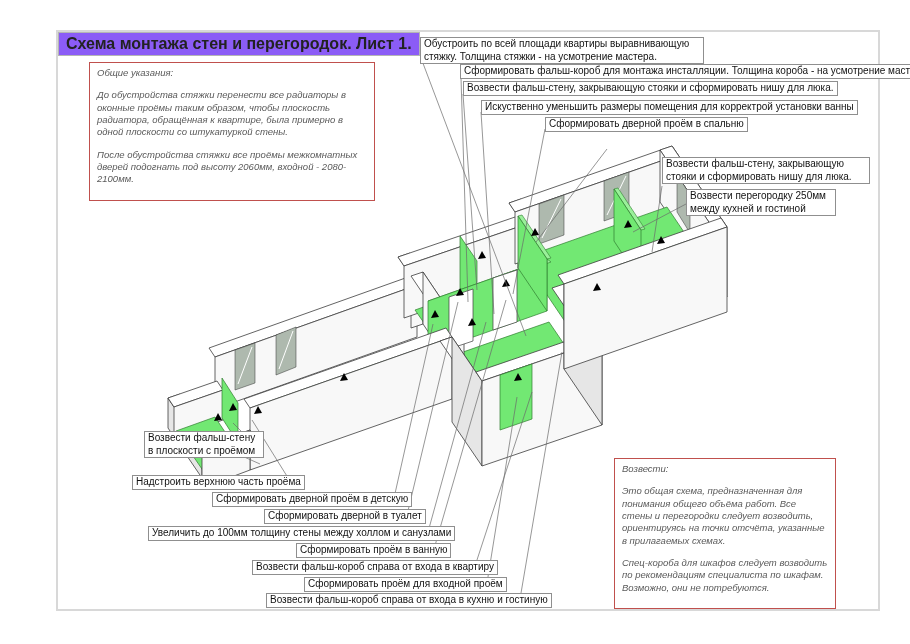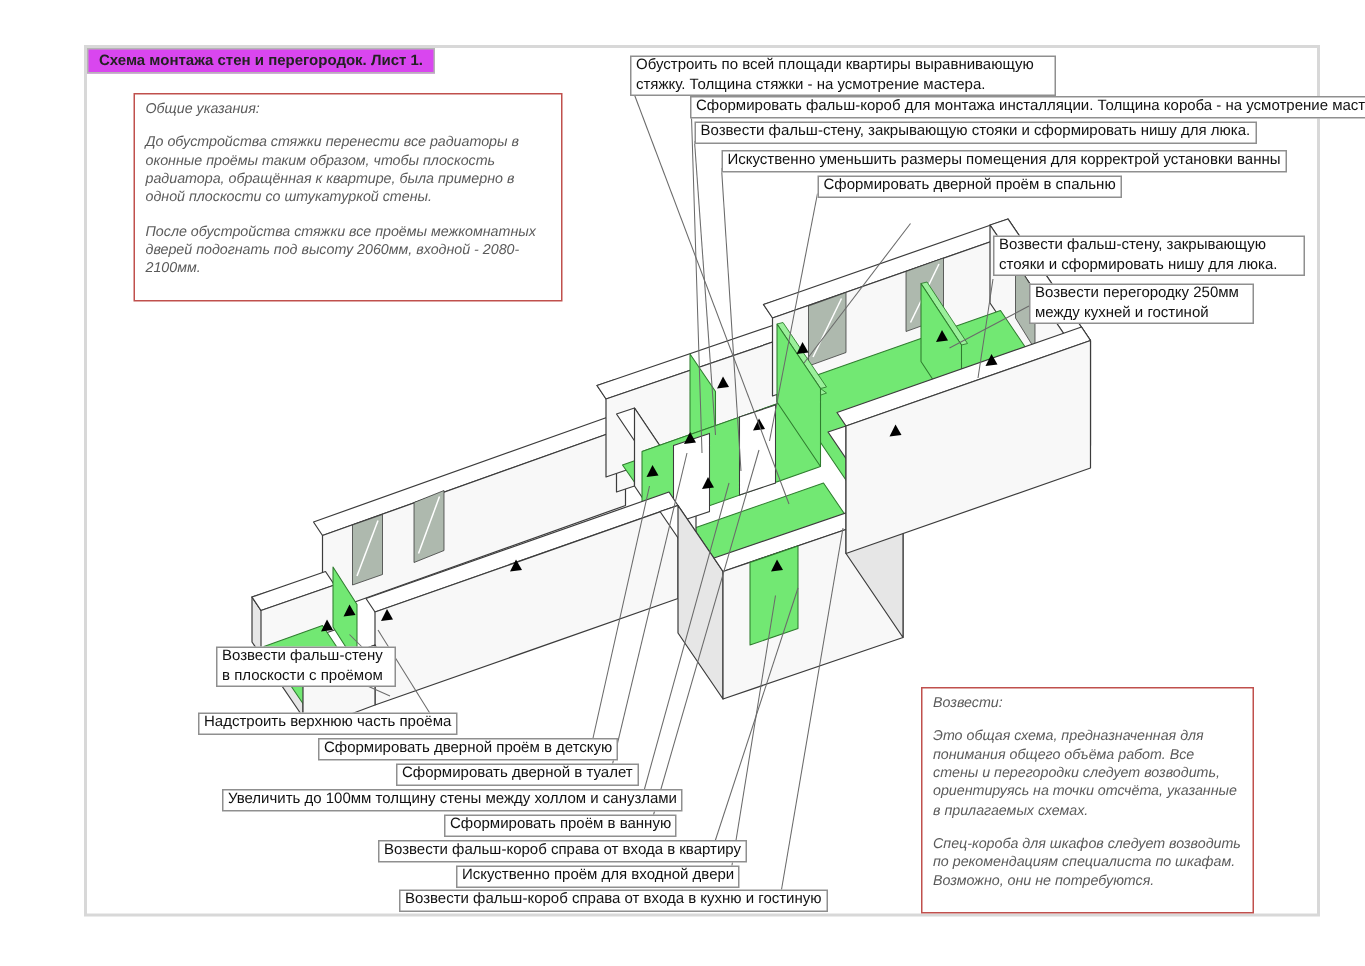--- a/index.html
+++ b/index.html
@@ -1,20 +1,20 @@
 <!DOCTYPE html>
 <html><head>
 <meta charset="utf-8">
 <style>
   html,body{margin:0;padding:0;background:#fff;}
   body{font-family:"Liberation Sans","DejaVu Sans",sans-serif;}
   .stage{position:relative;width:910px;height:644px;background:#fff;overflow:hidden;}
   .sheet-frame{position:absolute;left:56px;top:30px;width:820px;height:577px;border:2px solid #d8d8d8;background:#fff;}
-  .title-box{position:absolute;left:58px;top:32px;background:#d946ef;border:1px solid #b5b5b5;
-    font-size:10px;font-weight:bold;color:#222;padding:2px 7px;white-space:nowrap;}
+  .title-box{position:absolute;left:58px;top:32px;background:#8b5cf6;border:1px solid #b5b5b5;
+    font-size:16px;font-weight:bold;color:#222;padding:2px 7px;white-space:nowrap;}
   .note-box{position:absolute;border:1px solid #c0504d;background:#fff;color:#5a5a5a;
     font-style:italic;font-size:9.5px;line-height:1.3;padding:4px 7px;}
   .note-box .nb-title{display:block;margin-bottom:10px;}
   .note-box .nb-par{display:block;margin-bottom:10px;}
   .ann{position:absolute;background:#fff;border:1px solid #8f8f8f;color:#111;
     font-size:10px;line-height:1.25;padding:0 3px;white-space:nowrap;z-index:3;}
   .ann.wrap{white-space:normal;}
   .ann.center{}
   svg.drawing{position:absolute;left:0;top:0;z-index:2;}
   .wtop{fill:#ffffff;stroke:#3c3c3c;stroke-width:.8;stroke-linejoin:round;}
@@ -182,21 +182,21 @@
   <div class="ann wrap" style="left:662px;top:157px;width:200px">Возвести фальш-стену, закрывающую стояки и сформировать нишу для люка.</div>
   <div class="ann wrap" style="left:686px;top:189px;width:142px">Возвести перегородку 250мм между кухней и гостиной</div>
 
   <div class="ann wrap center" style="left:144px;top:431px;width:112px">Возвести фальш-стену в плоскости с проёмом</div>
   <div class="ann" style="left:132px;top:475px">Надстроить верхнюю часть проёма</div>
   <div class="ann" style="left:212px;top:492px">Сформировать дверной проём в детскую</div>
   <div class="ann" style="left:264px;top:509px">Сформировать дверной в туалет</div>
   <div class="ann" style="left:148px;top:526px">Увеличить до 100мм толщину стены между холлом и санузлами</div>
   <div class="ann" style="left:296px;top:543px">Сформировать проём в ванную</div>
   <div class="ann" style="left:252px;top:560px">Возвести фальш-короб справа от входа в квартиру</div>
-  <div class="ann" style="left:304px;top:577px">Искуственно проём для входной двери</div>
+  <div class="ann" style="left:304px;top:577px">Сформировать проём для входной проём</div>
   <div class="ann" style="left:266px;top:593px">Возвести фальш-короб справа от входа в кухню и гостиную</div>
 
   <div class="note-box" style="left:89px;top:62px;width:270px;z-index:4">
     <span class="nb-title">Общие указания:</span>
     <span class="nb-par">До обустройства стяжки перенести все радиаторы в оконные проёмы таким образом, чтобы плоскость радиатора, обращённая к квартире, была примерно в одной плоскости со штукатуркой стены.</span>
     <span class="nb-par">После обустройства стяжки все проёмы межкомнатных дверей подогнать под высоту 2060мм, входной - 2080-2100мм.</span>
   </div>
 
   <div class="note-box" style="left:614px;top:458px;width:206px;z-index:4">
     <span class="nb-title">Возвести:</span>

